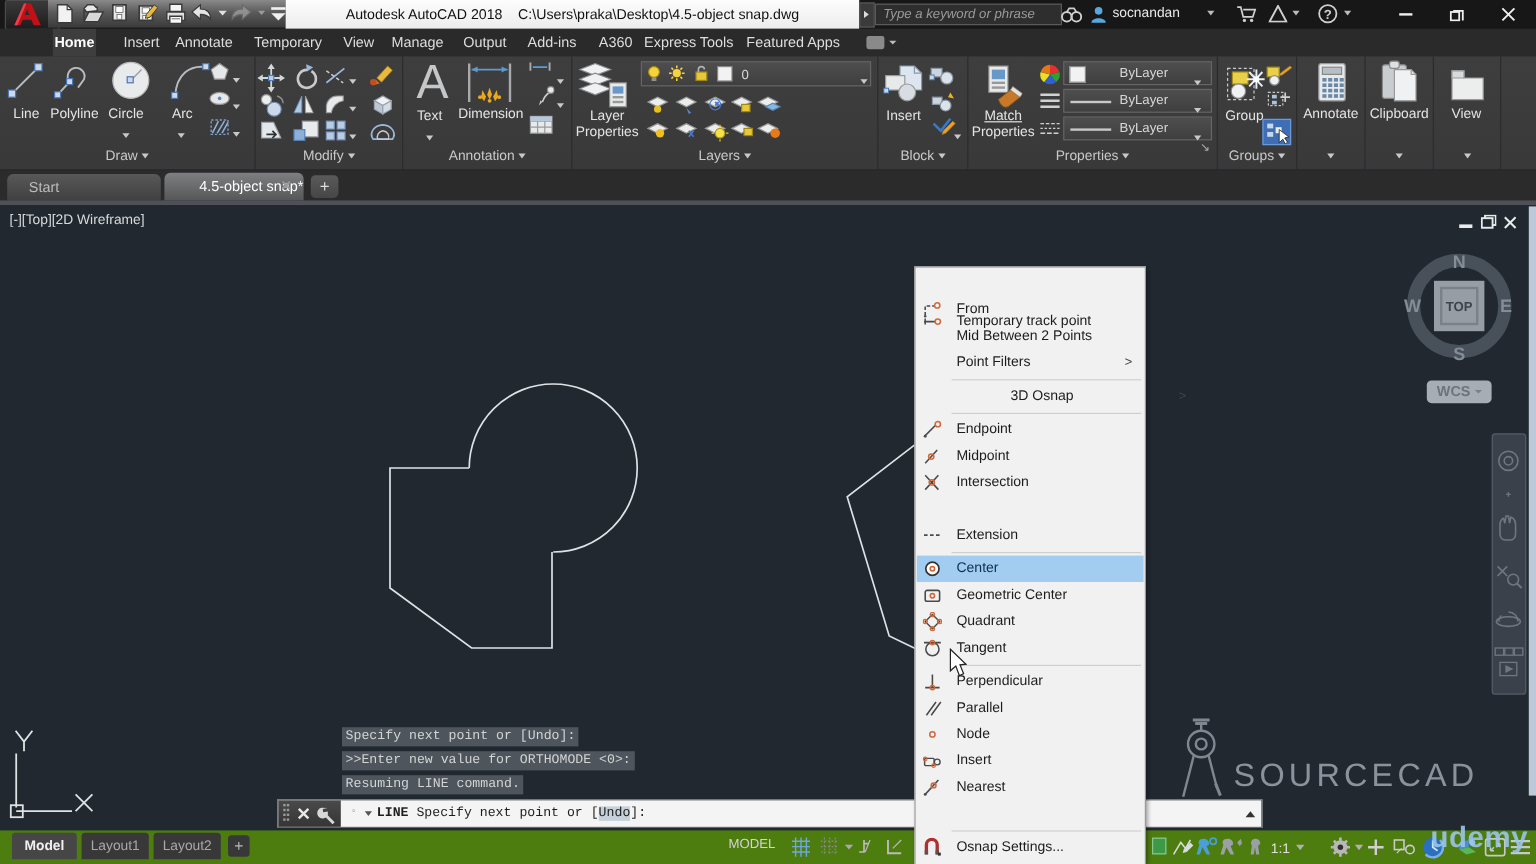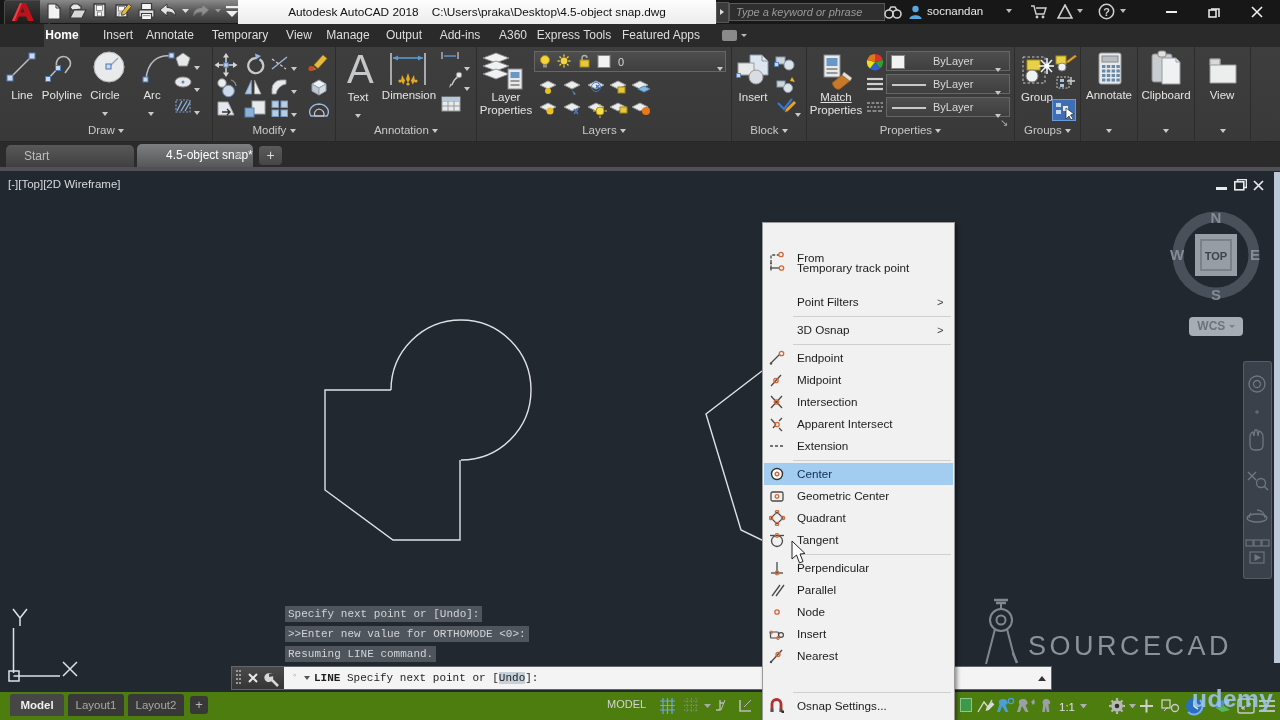--- a/index.html
+++ b/index.html
@@ -731,26 +731,29 @@
         <span class="txt">Temporary track point</span>
       </div>
     <div class="mi" style="top:24px;">
         <svg class="ico" viewBox="0 0 16 16">
           <path d="M2 13 v-8 h8" fill="none" stroke="#4a4a4a" stroke-width="1.3" stroke-dasharray="3 1.6"></path>
           <circle cx="12" cy="4.5" r="2.2" fill="none" stroke="#d2693a" stroke-width="1.3"></circle>
           <circle cx="2" cy="13.5" r="1" fill="#4a4a4a"></circle>
         </svg>
         <span class="txt">From</span>
       </div>
+    <div class="mi" style="top:46px;">
+        <span class="txt">Mid Between 2 Points</span>
+      </div>
     <div class="mi" style="top:68px;">
         <span class="txt">Point Filters</span>
         <span class="marr" style="font-family:'Liberation Mono',monospace;color:#444;">&gt;</span>
       </div>
     <div class="msep" style="top:93px;"></div>
-    <div class="mi" style="top:96px;">
+    <div class="mi" style="top:96px;margin-left:45px;">
         <span class="txt">3D Osnap</span>
         <span class="marr" style="font-family:'Liberation Mono',monospace;color:#444;">&gt;</span>
       </div>
     <div class="msep" style="top:121px;"></div>
     <div class="mi" style="top:124px;">
         <svg class="ico" viewBox="0 0 16 16">
           <line x1="2" y1="13" x2="11" y2="4" stroke="#4a4a4a" stroke-width="1.3"></line>
           <circle cx="12.5" cy="3.5" r="2.2" fill="none" stroke="#d2693a" stroke-width="1.3"></circle>
           <circle cx="2" cy="13.5" r="1.2" fill="#4a4a4a"></circle>
         </svg>
@@ -762,27 +765,20 @@
           <circle cx="7" cy="8.5" r="2.2" fill="none" stroke="#d2693a" stroke-width="1.3"></circle>
         </svg>
         <span class="txt">Midpoint</span>
       </div>
     <div class="mi" style="top:168px;">
         <svg class="ico" viewBox="0 0 16 16">
           <path d="M2 2 L13 14 M13 2 L2 14" stroke="#4a4a4a" stroke-width="1.3"></path>
           <circle cx="7.5" cy="8" r="2.2" fill="none" stroke="#d2693a" stroke-width="1.3"></circle>
         </svg>
         <span class="txt">Intersection</span>
-      </div>
-    <div class="mi" style="top:190px;">
-        <svg class="ico" viewBox="0 0 16 16">
-          <path d="M2 3 L7 8.5 M10 12 L13 15 M13 2 L10 5 M7 8.5 L4 12" stroke="#4a4a4a" stroke-width="1.3"></path>
-          <circle cx="8" cy="8.5" r="2.2" fill="none" stroke="#d2693a" stroke-width="1.3"></circle>
-        </svg>
-        <span class="txt">Apparent Intersect</span>
       </div>
     <div class="mi" style="top:212px;">
         <svg class="ico" viewBox="0 0 16 16">
           <line x1="1" y1="8" x2="14" y2="8" stroke="#4a4a4a" stroke-width="1.4" stroke-dasharray="3 2"></line>
         </svg>
         <span class="txt">Extension</span>
       </div>
     <div class="msep" style="top:237px;"></div>
     <div class="mi hl" style="top:240px;">
         <svg class="ico" viewBox="0 0 16 16">

